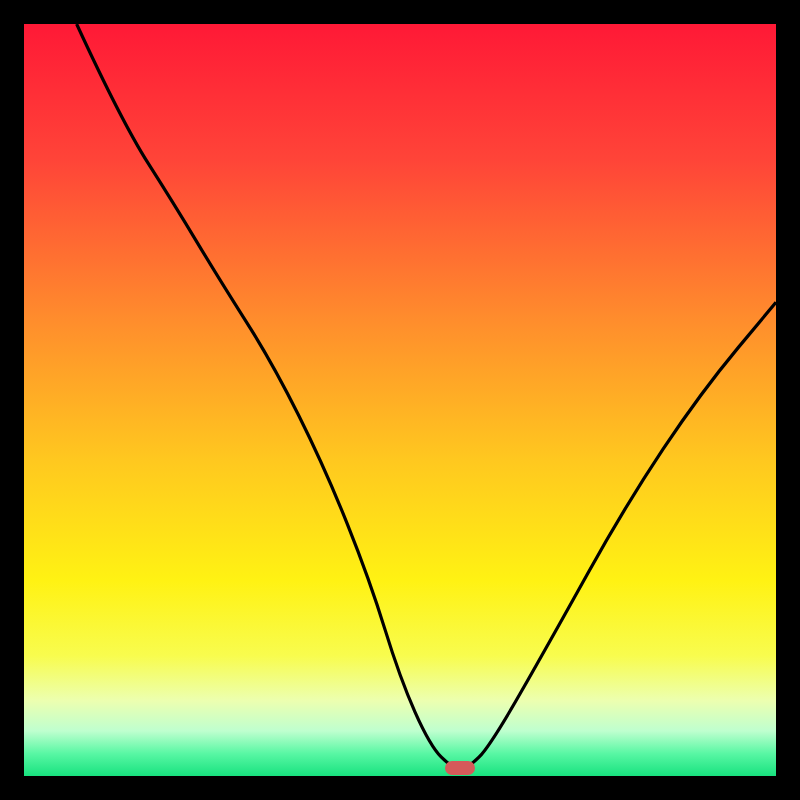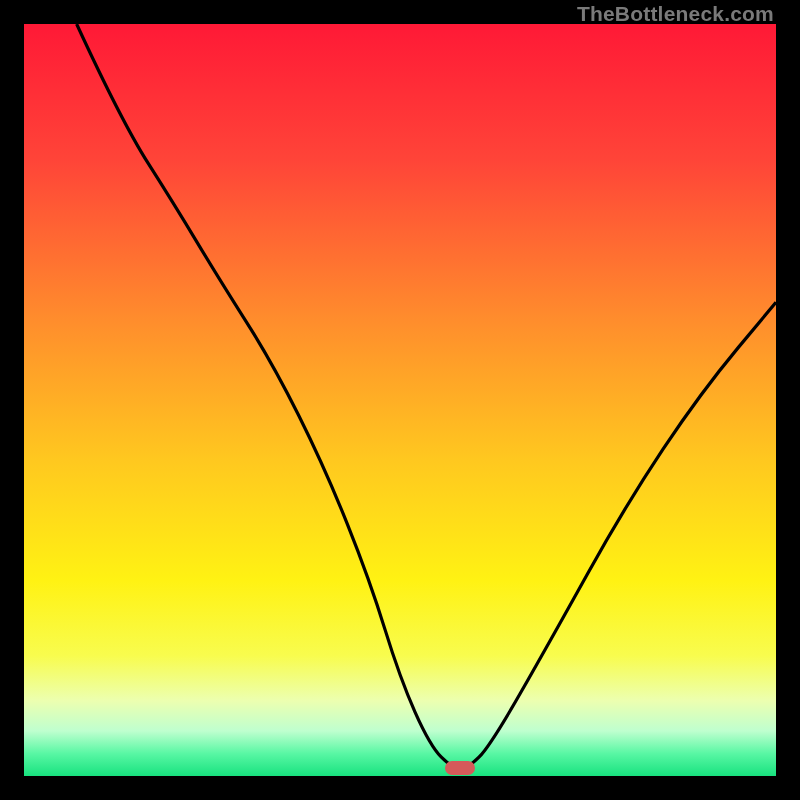--- a/index.html
+++ b/index.html
@@ -78,14 +78,13 @@
             <stop offset="100%" stop-color="#18e27f"></stop>
           </linearGradient>
       </defs>
       <rect x="0" y="0" width="100" height="100" fill="url(#bg)"></rect>
     </svg>
     <svg class="curve-svg" viewBox="0 0 100 100" preserveAspectRatio="none">
       <path id="curvePath" d="M 7.000000000000001 0 Q 13 13 16.5 18.5 Q 20 24 23 29 Q 26 34 29.5 39.5 Q 33 44.99999999999999 36.5 52 Q 40 59 43 66.5 Q 46 74 48 80.5 Q 50 87 52 91.5 Q 54 96 55.5 97.5 Q 56.99999999999999 99 58 99 Q 59 99 60.5 97.5 Q 62 96 66 89 Q 70 82 75 73 Q 80 64 85 56.5 Q 90 49 95 43 T 100 37" fill="none" stroke="#000000" stroke-width="3.2" vector-effect="non-scaling-stroke"></path>
     </svg>
     <div class="marker" style="left: 58%; top: 99%; background: rgb(214, 90, 90);"></div>
   </div>
-  <div class="watermark">TheBottleneck.com</div>
 </div>
 
 </body></html>

